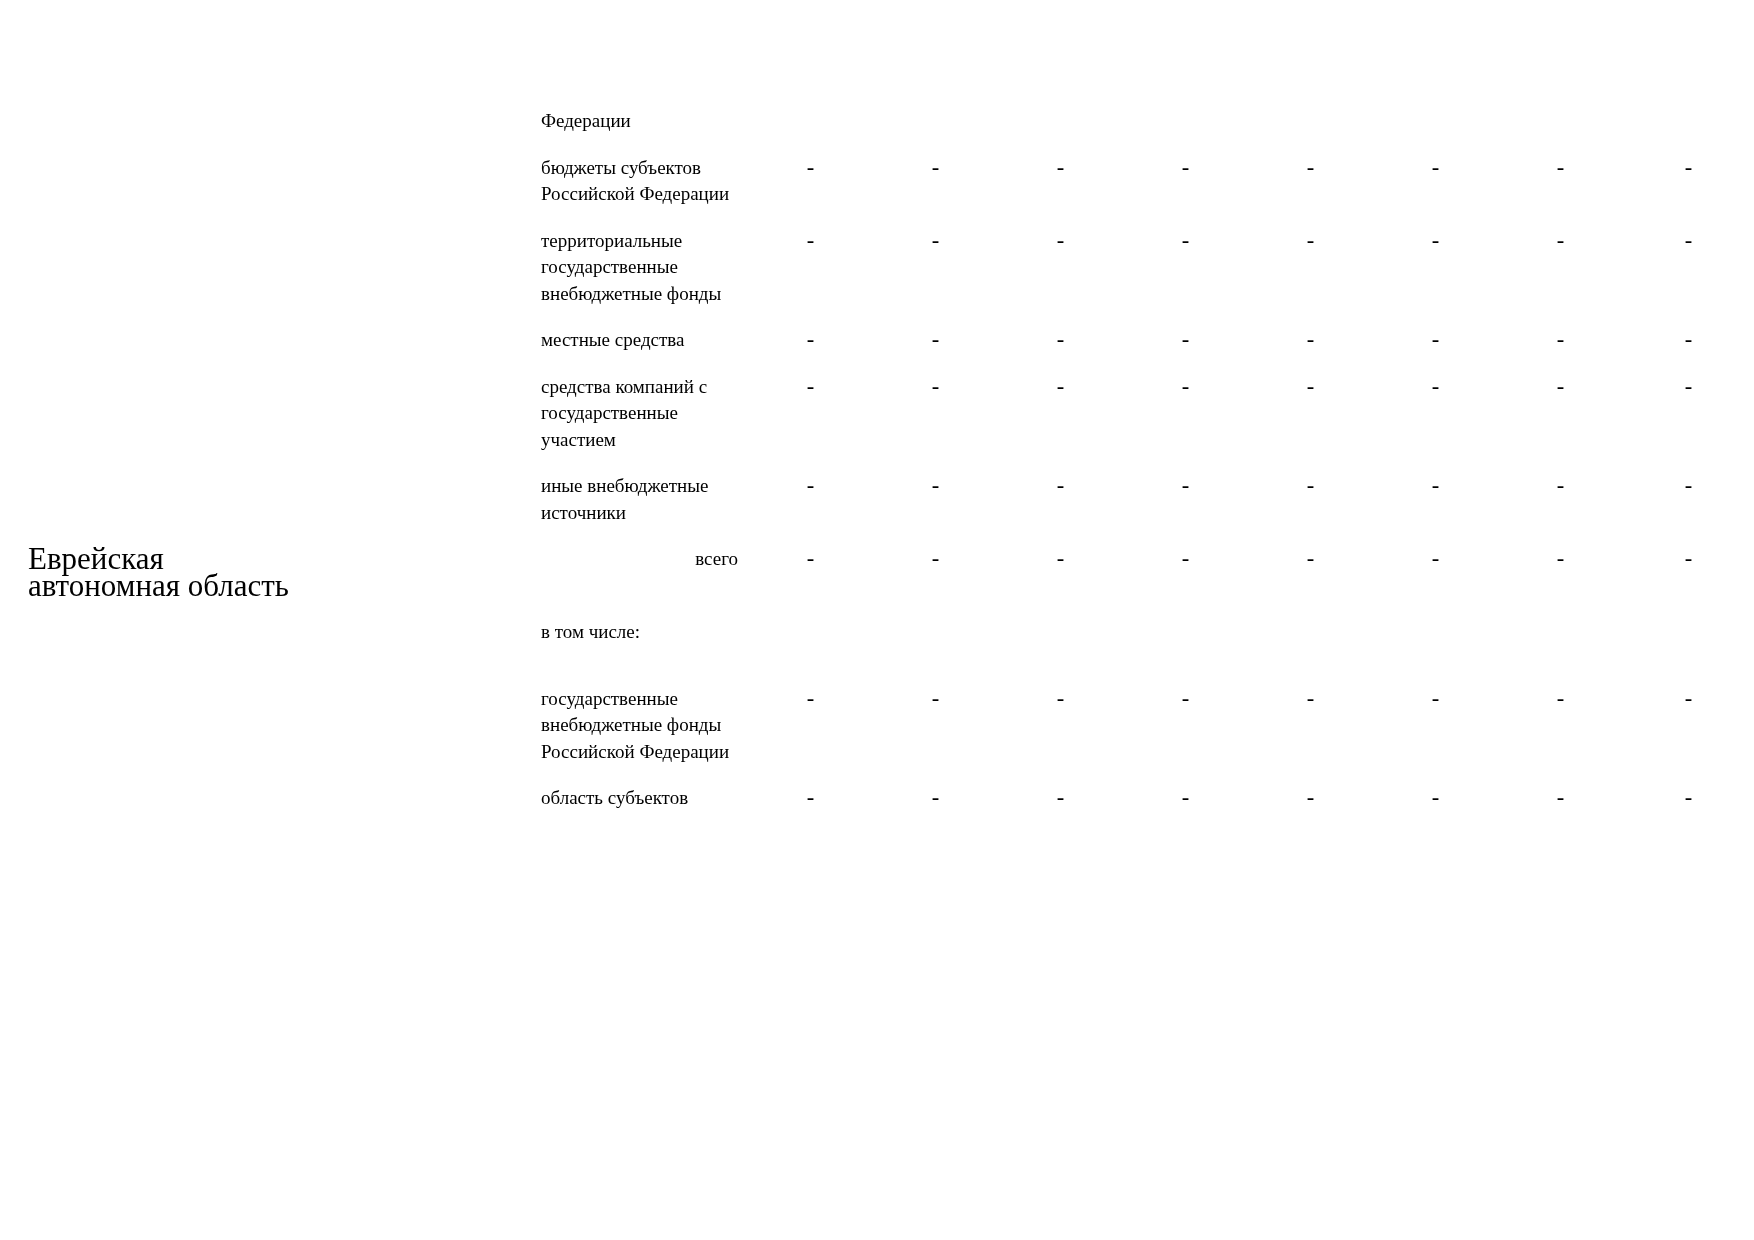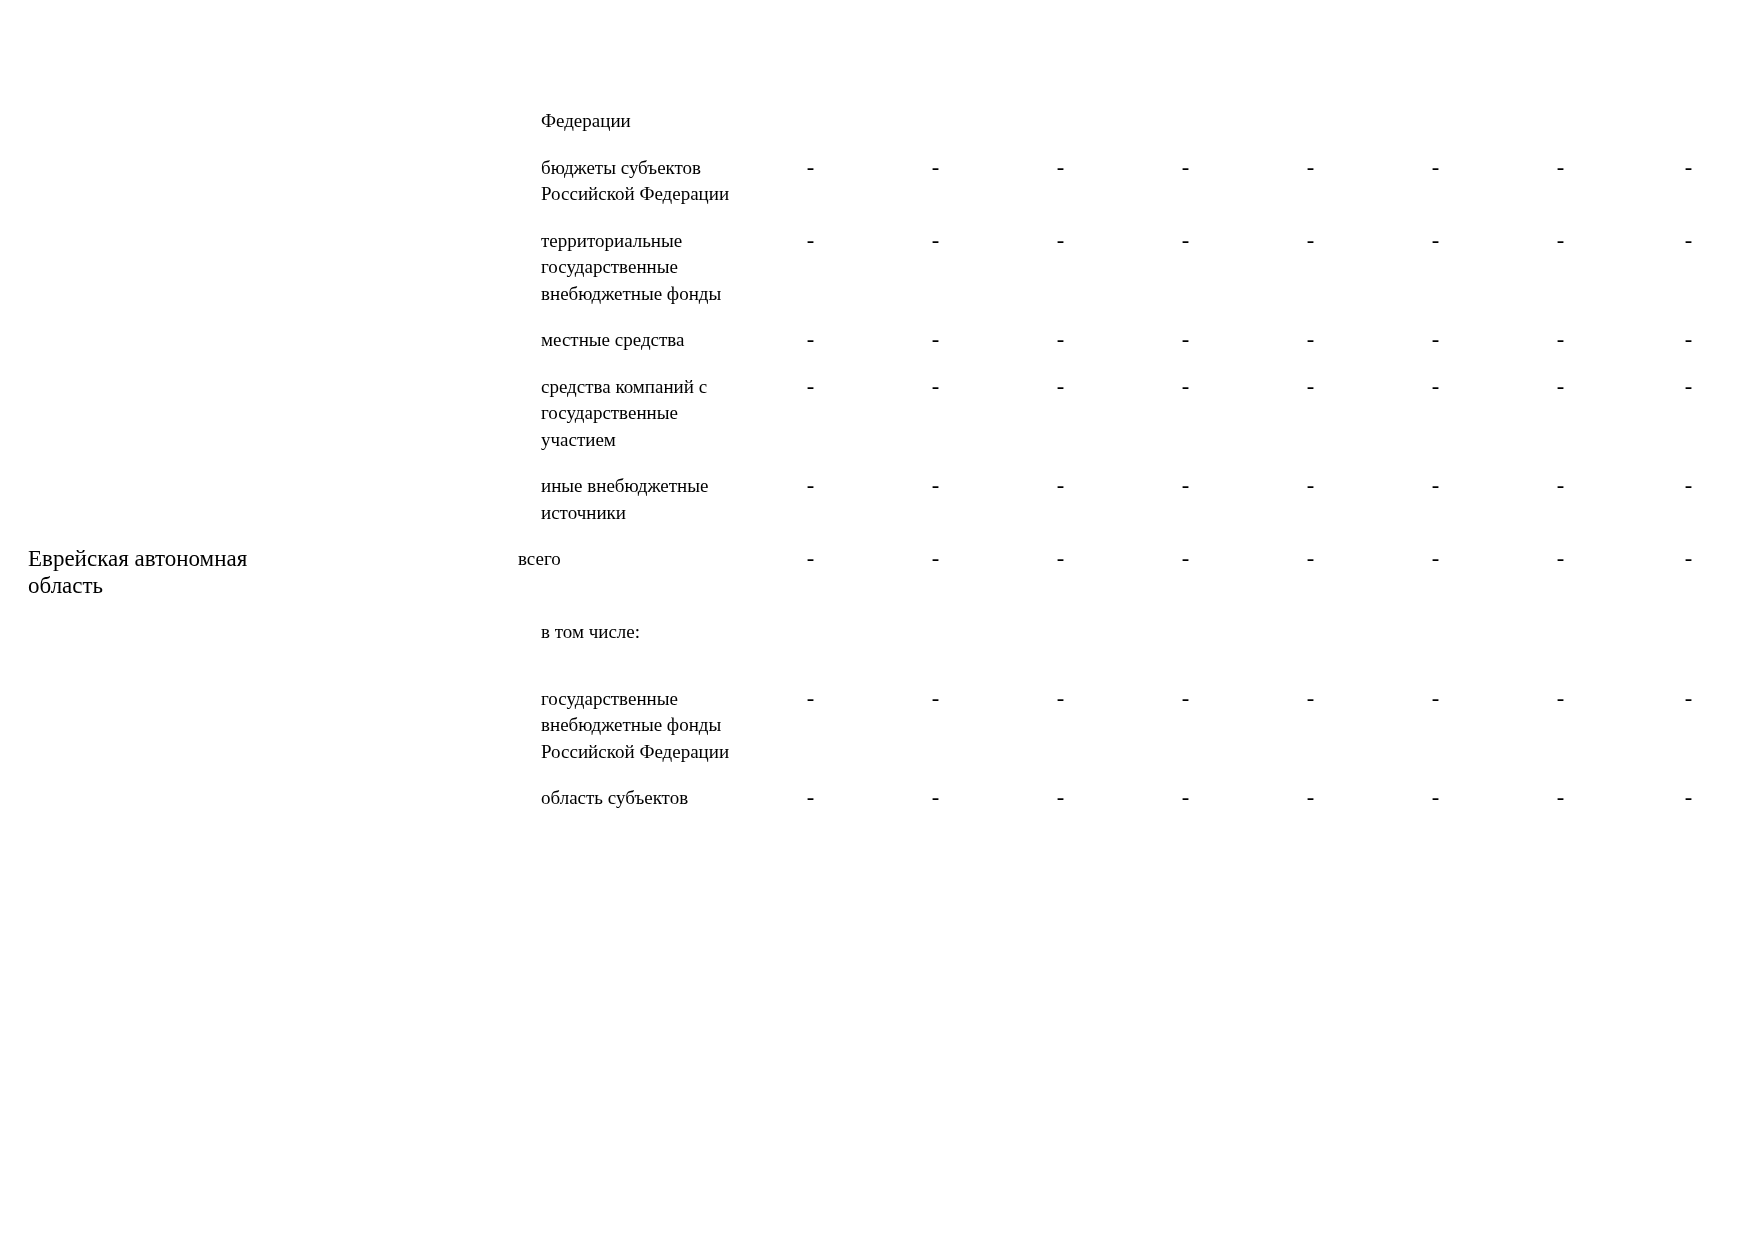--- a/index.html
+++ b/index.html
@@ -33,40 +33,40 @@
   table.budget-table col.col-data     { width: 125px; }
   table.budget-table col.col-data-end { width: 131px; }
 
   td {
     padding: 0;
     border: 0;
     vertical-align: top;
   }
 
   .region-cell {
-    font-size: 23px;
+    font-size: 31px;
     line-height: 26.5px;
     padding-left: 28px;
     padding-right: 8px;
     vertical-align: top;
   }
   .region-cell .region-text {
     display: block;
   }
 
   .source-cell {
     font-size: 19px;
     line-height: 26.5px;
     padding-right: 10px;
     vertical-align: top;
   }
   .source-cell .source-text {
     display: block;
   }
-  .source-cell.indent-0 { padding-left: 0px; }
+  .source-cell.indent-0 { padding-left: 0px; text-align: right; }
   .source-cell.indent-1 { padding-left: 23px; }
 
   .data-cell {
     font-size: 22.5px;
     line-height: 26.5px;
     text-align: center;
     vertical-align: top;
     white-space: nowrap;
   }
 

